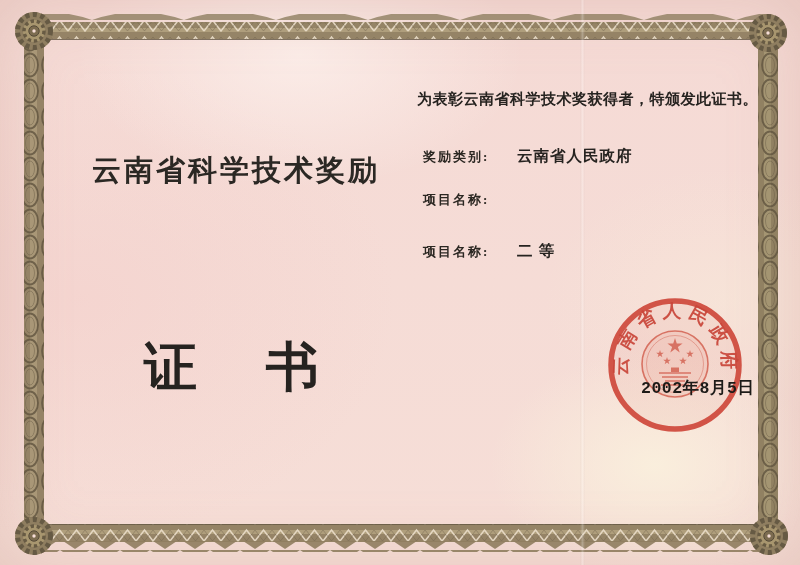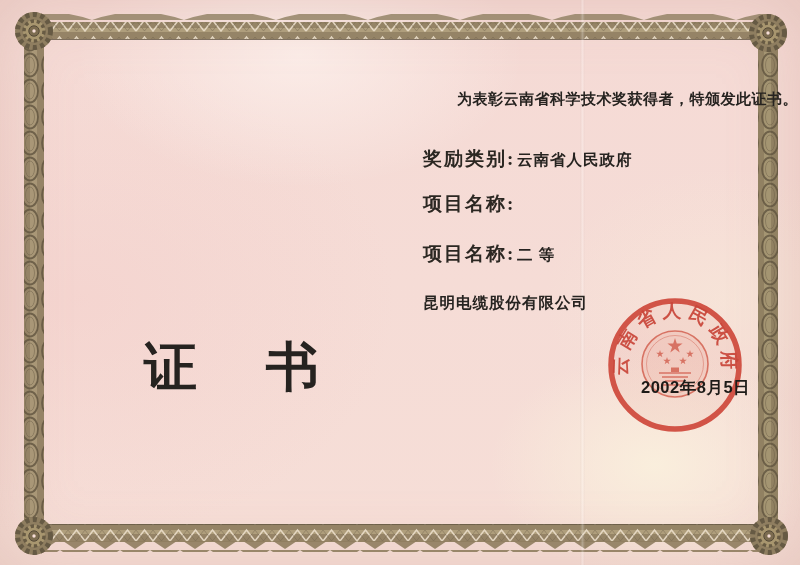--- a/index.html
+++ b/index.html
@@ -29,43 +29,43 @@
   }
   .heading{
     position:absolute;left:144px;top:332px;
     font-size:53px;font-weight:800;letter-spacing:4px;word-spacing:46px;
     color:#262320;white-space:nowrap;
   }
   .intro{
     position:absolute;left:417px;top:90px;width:340px;
     font-family:"Liberation Serif", serif;
     font-size:15px;font-weight:700;letter-spacing:0.5px;
-    color:#262320;white-space:nowrap;margin-left:40px;
+    color:#262320;white-space:nowrap;
   }
   .row{
     position:absolute;left:423px;display:flex;align-items:baseline;white-space:nowrap;
   }
   .row .label{
     width:94px;flex:0 0 94px;
     font-family:"Liberation Serif", serif;
-    font-size:19px;font-weight:700;letter-spacing:2px;color:#2b2722;
+    font-size:13px;font-weight:700;letter-spacing:2px;color:#2b2722;
   }
   .row .value{
     font-size:15.5px;font-weight:700;letter-spacing:1px;color:#262320;
   }
   .row.certno .value{
     font-family:"Liberation Serif", serif;
     font-weight:400;font-size:16px;letter-spacing:1.5px;color:#3a352e;
   }
   .row.r1{top:146px}.row.r2{top:191px}.row.r3{top:241px}.row.r4{top:293px}
   .row.certno{top:443px}
   .seal{position:absolute;left:600px;top:290px;width:150px;height:150px;pointer-events:none;}
   .seal-date{
     position:absolute;left:641px;top:377px;
-    font-family:Liberation Sans, sans-serif;
+    font-family:Liberation Mono, monospace;
     font-size:16.5px;font-weight:700;letter-spacing:0.5px;color:#1d1b18;
     white-space:nowrap;
   }
 </style>
 </head>
 <body>
 
 <div class="cert">
 
   <svg class="frame" width="800" height="565" viewBox="0 0 800 565">
@@ -123,37 +123,37 @@
     </g>
 
     <use href="#rosette" transform="translate(34,31)"></use>
     <use href="#rosette" transform="translate(768,33)"></use>
     <use href="#rosette" transform="translate(34,536)"></use>
     <use href="#rosette" transform="translate(769,536)"></use>
   </svg>
 
   <div class="fold"></div>
 
+  <div class="award-title">云南省科学技术奖励</div>
   <div class="heading">证 书</div>
 
   <div class="intro">为表彰云南省科学技术奖获得者，特颁发此证书。</div>
 
   <div class="row r1">
     <span class="label">奖励类别:</span>
     <span class="value">云南省人民政府</span>
   </div>
   <div class="row r2">
     <span class="label">项目名称:</span>
   </div>
   <div class="row r3">
     <span class="label">项目名称:</span>
     <span class="value">二 等</span>
   </div>
   <div class="row r4">
-    <span class="value">昆明电缆股份有限公司</span>
   </div>
 
   <svg class="seal" viewBox="-75 -75 150 150">
     <circle r="64" fill="rgba(214,92,76,0.07)" stroke="#d04d40" stroke-width="5.5" opacity="0.95"></circle>
     <path id="sealArc" d="M -45.1 16.4 A 48 48 0 1 1 45.1 16.4" fill="none"></path>
     <text font-size="18.5" fill="#c94539" font-weight="bold" letter-spacing="6" opacity="0.92" font-family="Liberation Sans, sans-serif">
       <textPath href="#sealArc" startOffset="50%" text-anchor="middle">云南省人民政府</textPath>
     </text>
     <g transform="translate(0,-1)" stroke="#d15a49" fill="none" opacity="0.8">
       <circle r="33" stroke-width="1.6" fill="rgba(214,92,76,0.12)"></circle>

